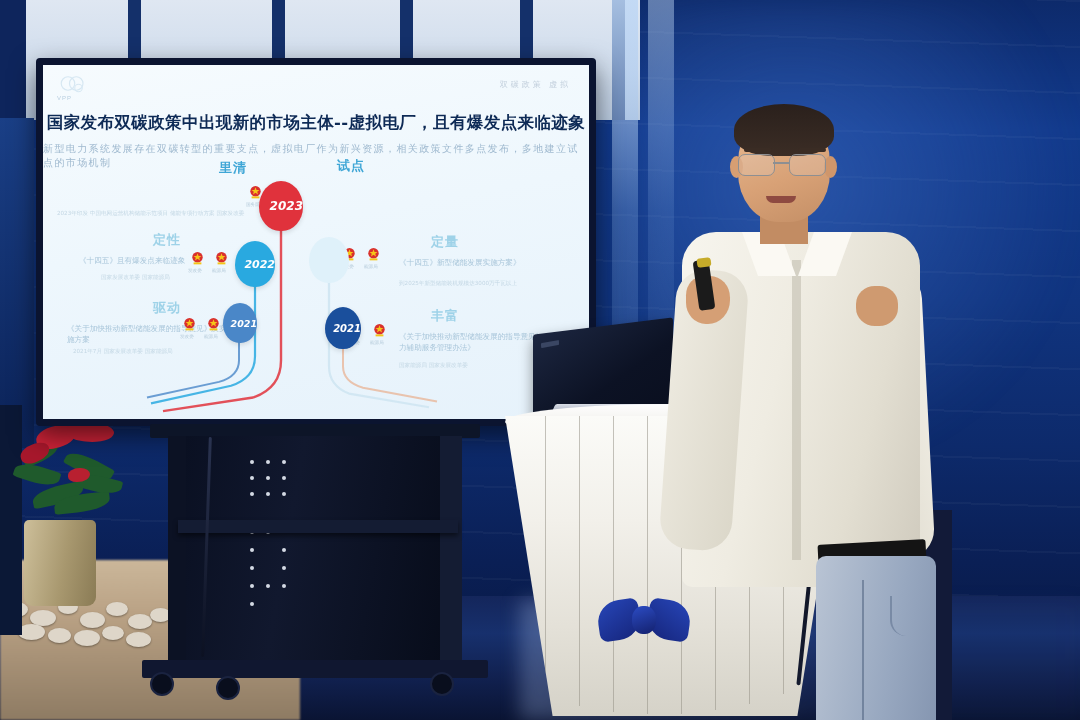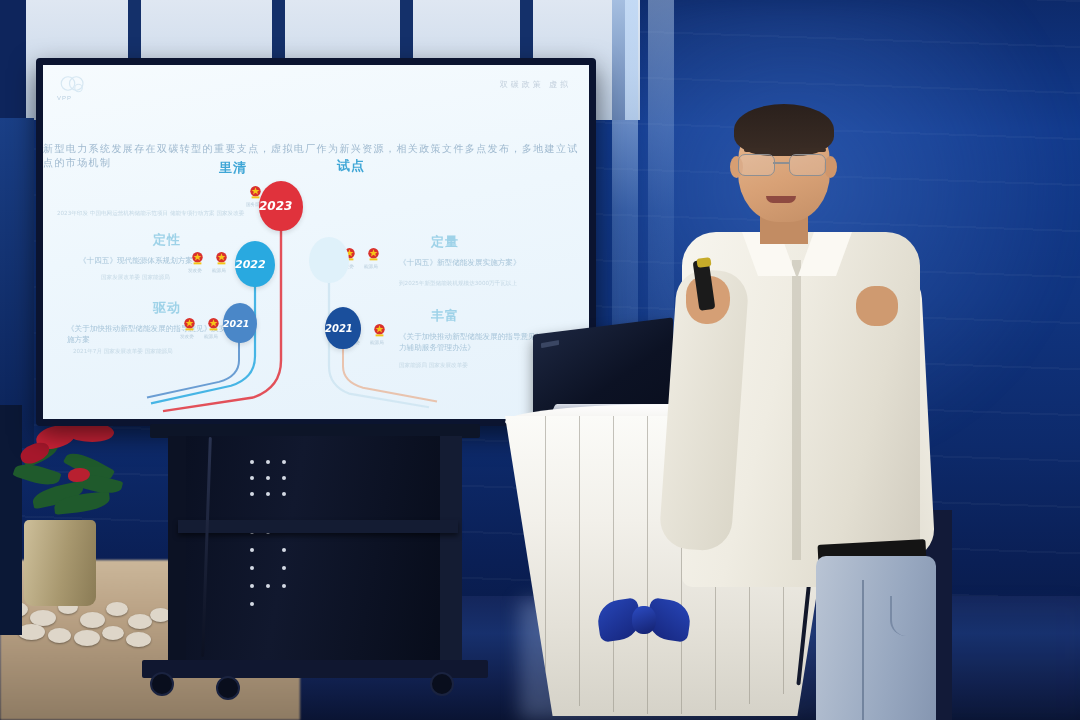--- a/index.html
+++ b/index.html
@@ -125,21 +125,21 @@
   .tl-cite{font-size:7.6px;color:#a9c6da;line-height:1.5;}
   .tl-micro{font-size:5.6px;color:#c3d7e4;line-height:1.5;}
 
   
   .emblem{position:absolute;width:13px;height:15px;}
   .emblem-label{position:absolute;font-size:4.6px;color:#b7ccdb;white-space:nowrap;}
 
   
   .bub{
     position:absolute;border-radius:50% 50% 48% 48%/52% 52% 48% 48%;
-    display:flex;align-items:center;justify-content:flex-start;
+    display:flex;align-items:center;justify-content:flex-end;
     color:#fff;font-weight:bold;font-style:italic;
     font-family:"DejaVu Sans",sans-serif;
     box-shadow:0 2px 5px rgba(0,0,0,.12);
   }
   .bub.ghost{background:#dff1fa;box-shadow:none;}
 
   
   .tl-svg{position:absolute;left:0;top:0;width:100%;height:100%;}
 
   
@@ -304,37 +304,38 @@
     <div class="tv-screen">
 
       <svg class="slide-logo" viewBox="0 0 40 26">
         <circle cx="12" cy="11" r="9" fill="none" stroke="#9fc5de" stroke-width="1.6"></circle>
         <circle cx="23" cy="11" r="9" fill="none" stroke="#9fc5de" stroke-width="1.6"></circle>
         <circle cx="26" cy="17" r="5" fill="none" stroke="#9fc5de" stroke-width="1.4"></circle>
       </svg>
       <div class="slide-logo-sub">VPP</div>
       <div class="slide-meta">双碳政策 虚拟</div>
 
+      <div class="slide-title">国家发布双碳政策中出现新的市场主体--虚拟电厂，且有爆发点来临迹象</div>
       <div class="slide-sub">新型电力系统发展存在双碳转型的重要支点，虚拟电厂作为新兴资源，相关政策文件多点发布，多地建立试点的市场机制</div>
 
       <div class="tl">
 
         <svg class="tl-svg" viewBox="0 0 546 260" preserveAspectRatio="none">
           <path d="M238 60 L238 200 Q238 228 210 238 L120 252" fill="none" stroke="#e0323c" stroke-width="2.4" opacity=".85"></path>
           <path d="M212 122 L212 196 Q212 218 188 226 L108 244" fill="none" stroke="#29a9e0" stroke-width="2.2" opacity=".85"></path>
           <path d="M196 176 L196 200 Q196 216 176 222 L104 238" fill="none" stroke="#4a87c8" stroke-width="2" opacity=".8"></path>
           <path d="M286 118 L286 206 Q286 226 306 234 L386 248" fill="none" stroke="#cfe6f2" stroke-width="2.2" opacity=".9"></path>
           <path d="M300 180 L300 206 Q300 222 320 228 L394 242" fill="none" stroke="#e8b79a" stroke-width="2" opacity=".8"></path>
         </svg>
 
         <div class="tl-head" style="left:176px;top:-6px">里清</div>
         <div class="tl-body tl-micro" style="left:14px;top:44px;width:196px">2023年印发  中国电网运营机构储能示范项目  储能专项行动方案  国家发改委</div>
 
         <div class="tl-head dim" style="left:110px;top:66px">定性</div>
-        <div class="tl-body tl-cite" style="left:36px;top:90px;width:150px">《十四五》现代能源体系规划方案</div>
+        <div class="tl-body tl-cite" style="left:36px;top:90px;width:150px">《十四五》且有爆发点来临迹象</div>
         <div class="tl-body tl-micro" style="left:58px;top:108px;width:128px">国家发展改革委  国家能源局</div>
 
         <div class="tl-head dim" style="left:110px;top:134px">驱动</div>
         <div class="tl-body tl-cite" style="left:24px;top:158px;width:160px">《关于加快推动新型储能发展的指导意见》及实施方案</div>
         <div class="tl-body tl-micro" style="left:30px;top:182px;width:154px">2021年7月  国家发展改革委  国家能源局</div>
 
         <div class="tl-head" style="left:294px;top:-8px">试点</div>
 
         <div class="tl-head dim" style="left:388px;top:68px">定量</div>
         <div class="tl-body tl-cite" style="left:356px;top:92px;width:170px">《十四五》新型储能发展实施方案》</div>

